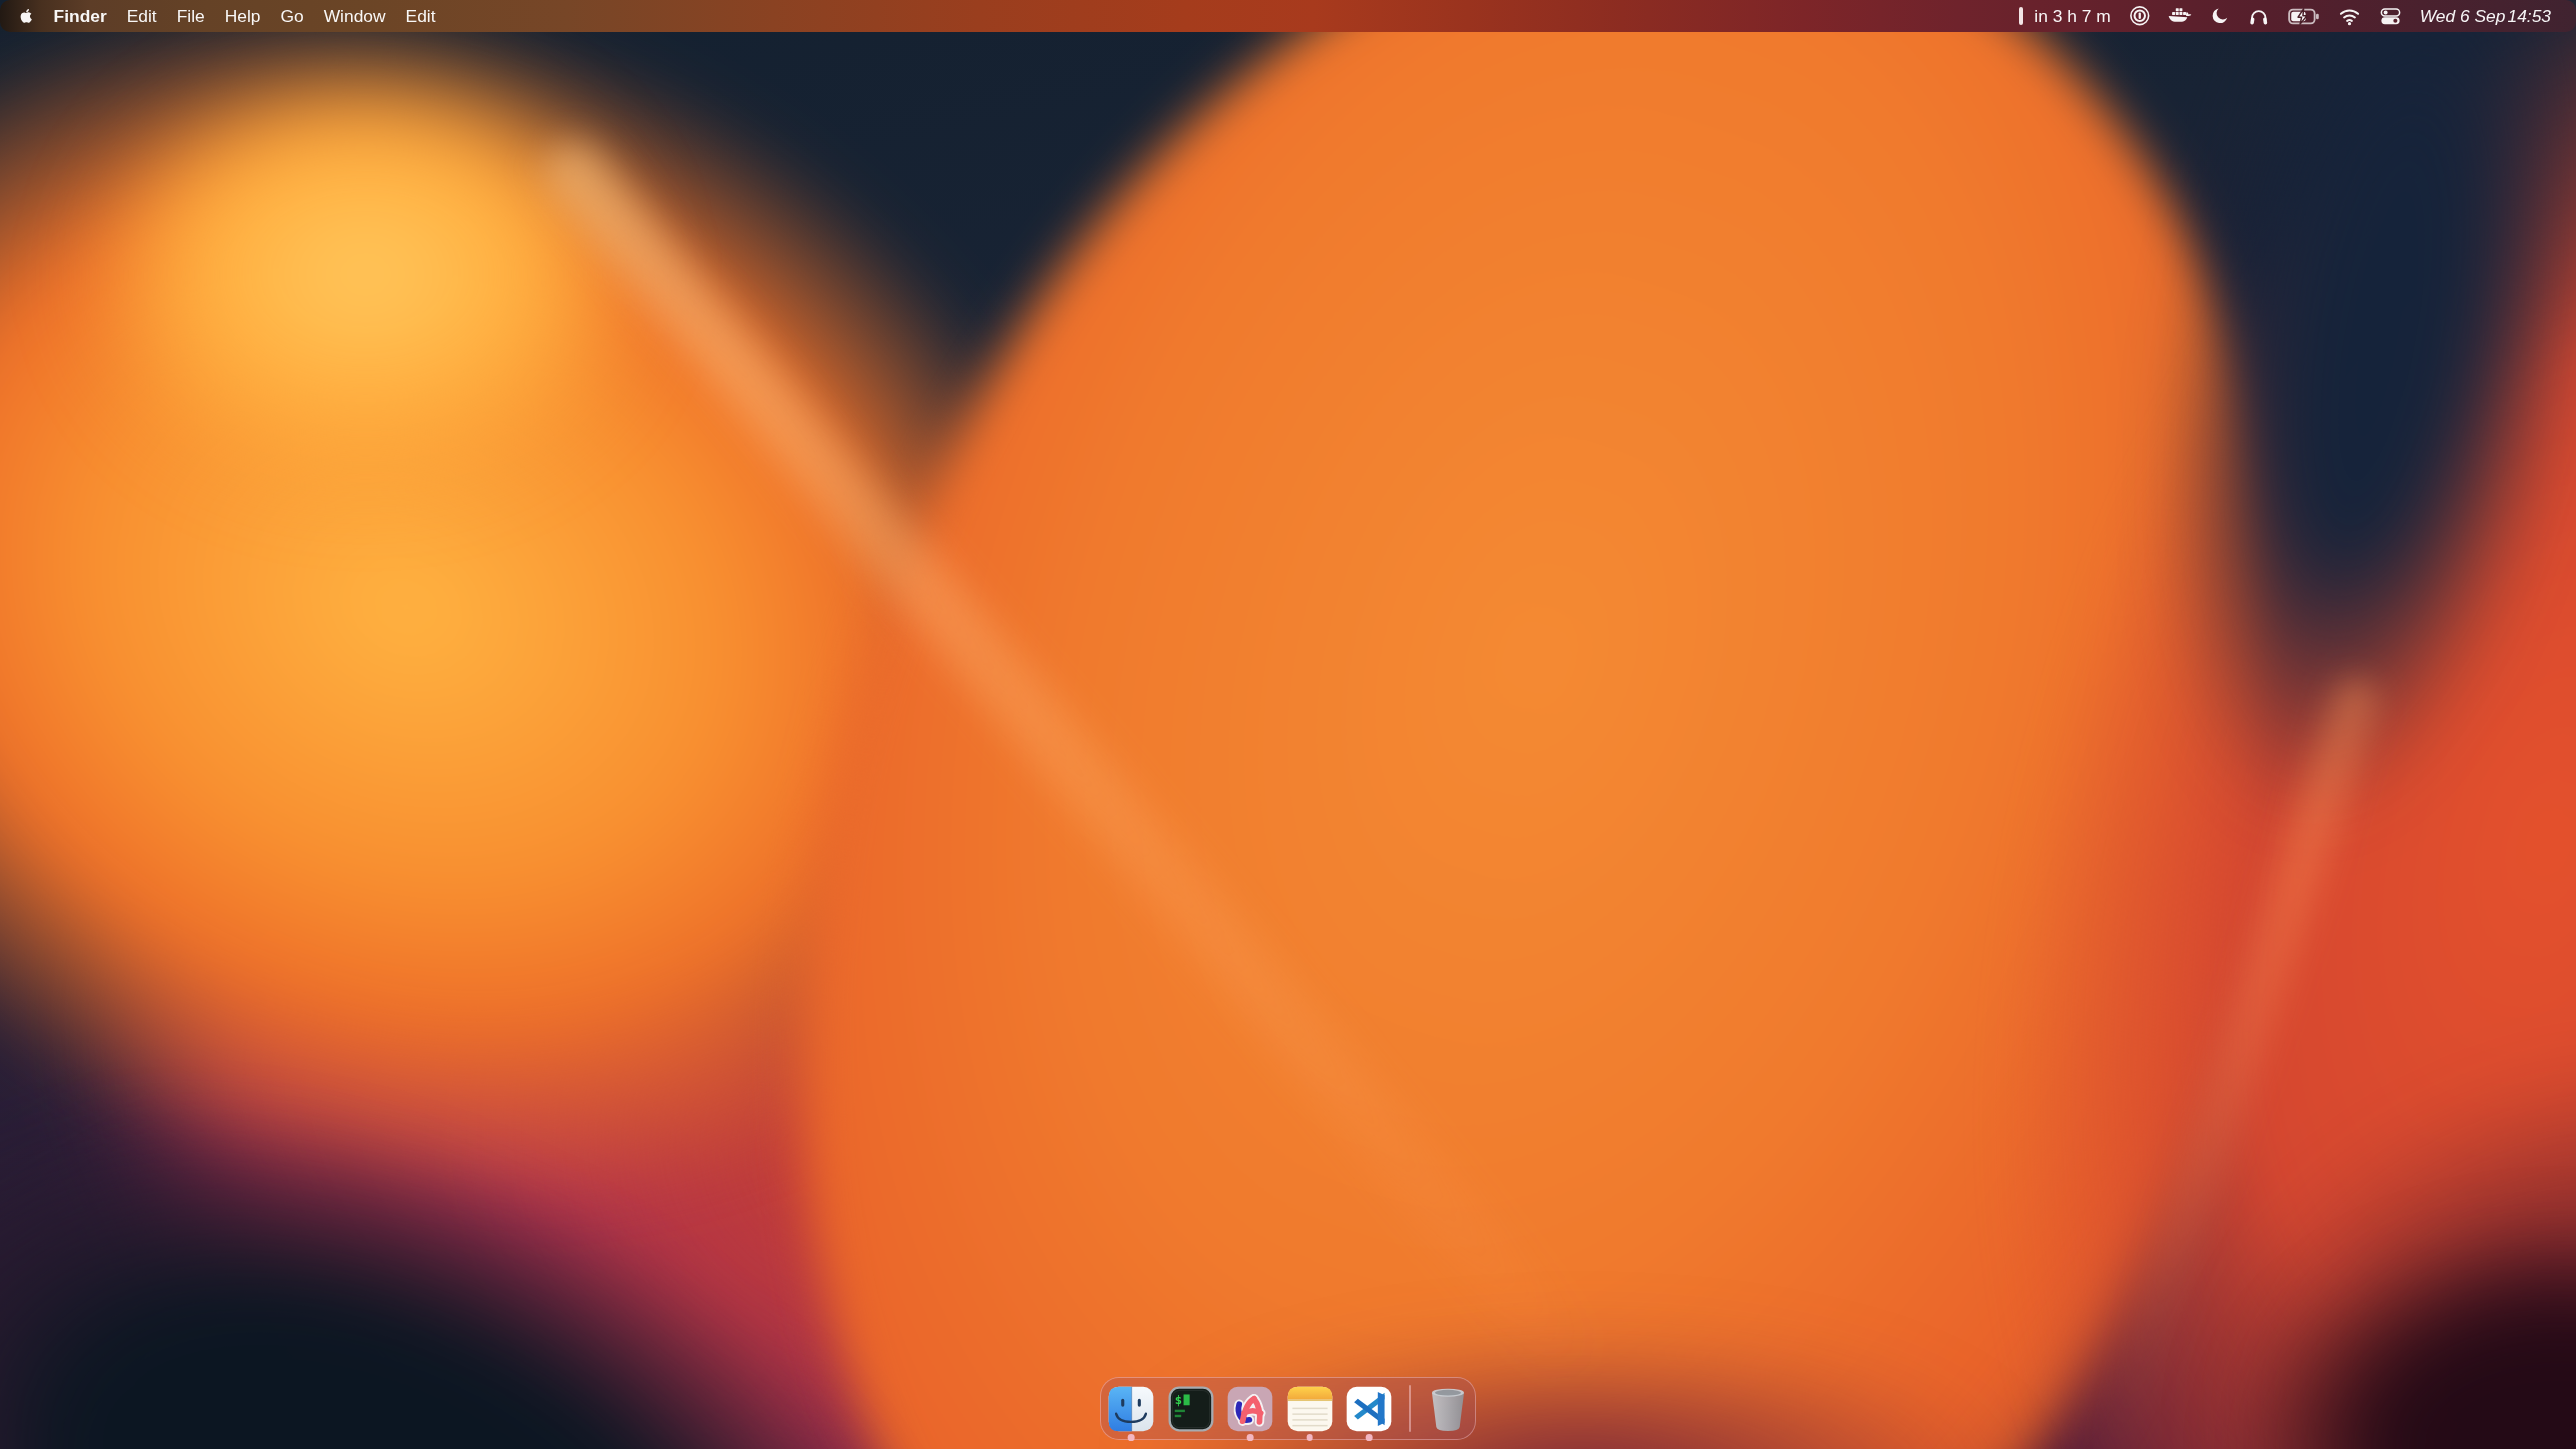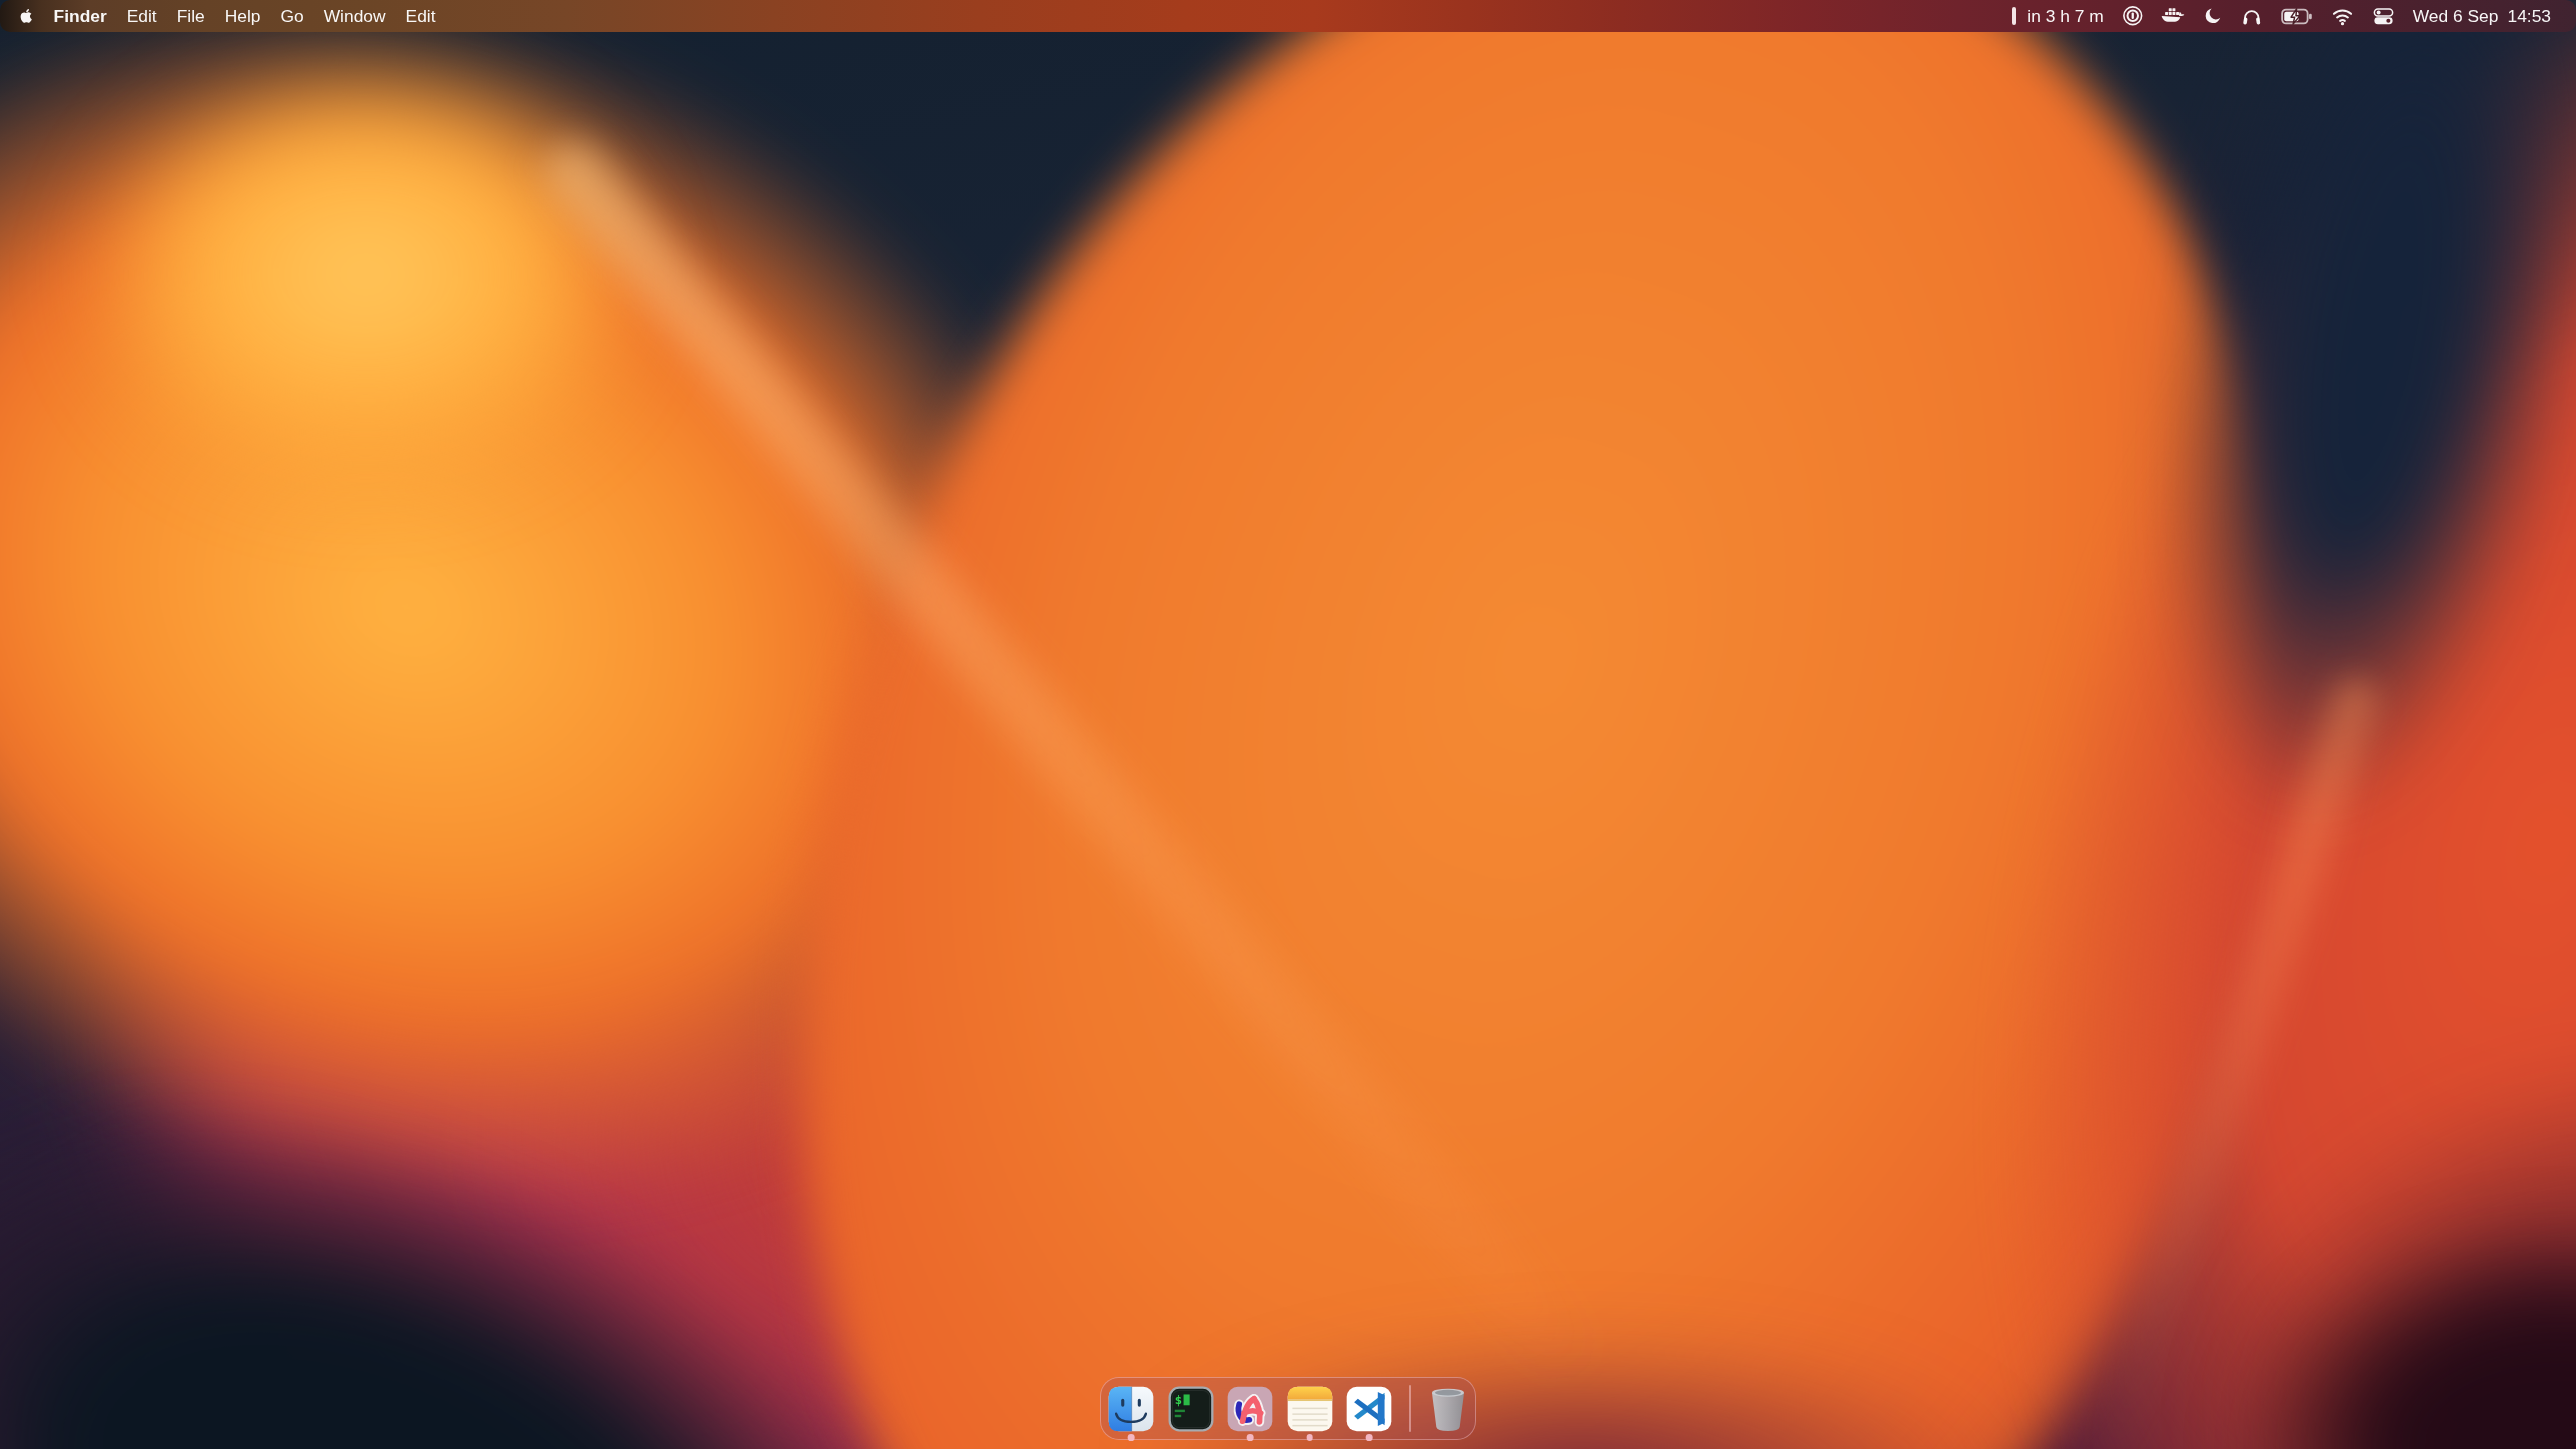--- a/index.html
+++ b/index.html
@@ -50,21 +50,21 @@
   .mb-item.app-name{font-weight:700;}
   .apple{display:flex;align-items:center;padding:0 9.4px 0 5.4px;}
   .apple svg{display:block;}
   .mb-right{position:absolute;right:0;top:0;height:32px;display:flex;align-items:center;
     gap:18px;padding-right:25px;}
   .st{display:flex;align-items:center;height:32px;}
   .st svg{display:block;}
   .timer{gap:11px;}
   .timer-bar{width:4.7px;height:18px;border-radius:2.7px;background:rgba(255,245,245,.92);}
   .timer-text{white-space:nowrap;font-size:17.4px;}
-  .clock{gap:8px;white-space:nowrap;}
+  .clock{gap:1px;white-space:nowrap;font-style:italic;}
   .clock .time{margin-left:1px;}
 
   
   .dock{position:absolute;left:50%;bottom:8.7px;transform:translateX(-50%);
     width:376px;height:63px;border-radius:19px;
     background:rgba(150,75,100,.28);border:1.3px solid rgba(255,215,225,.38);
     display:flex;align-items:center;padding:0 7.4px;backdrop-filter:blur(13.4px);}
   .dock-icon{position:relative;width:46px;height:46px;flex:0 0 auto;margin-right:13.4px;}
   .dock-icon:last-of-type{margin-right:0;}
   .dock-icon svg{display:block;width:46px;height:46px;}

